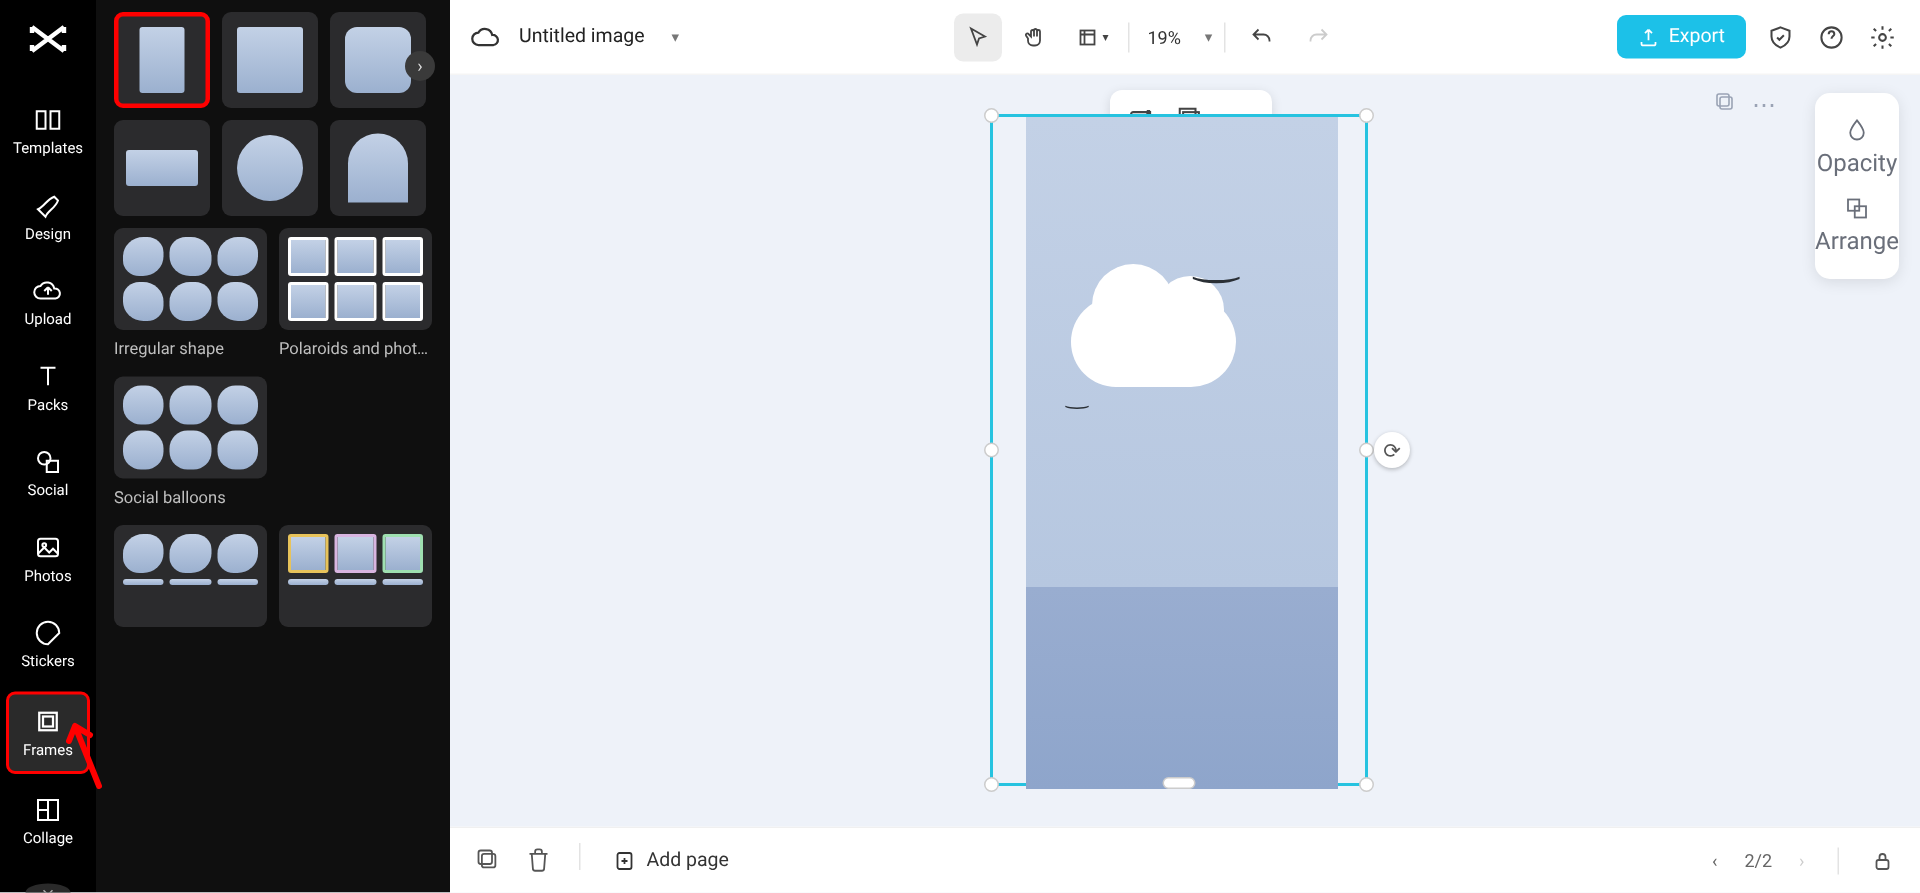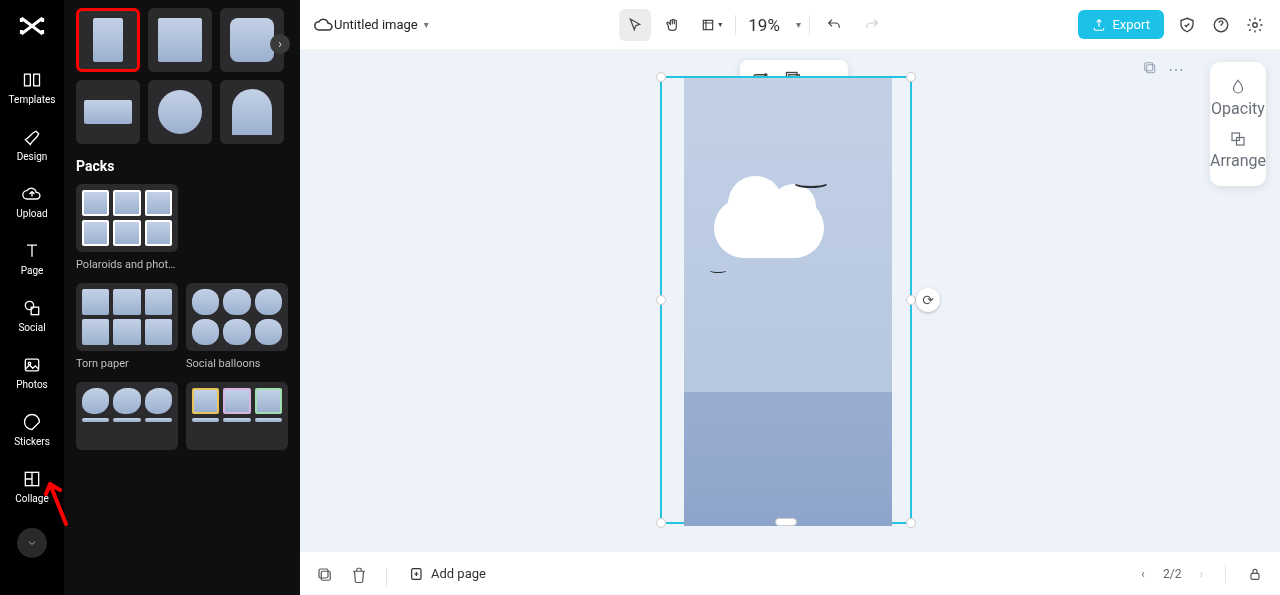--- a/index.html
+++ b/index.html
@@ -27,29 +27,29 @@
     .packs-title { font-size:14px; font-weight:700; margin: 14px 0 10px 0;}
     .pack-row { display:flex; gap:8px; }
     .pack-card { width:102px; background:#2b2b2d; border-radius:6px; padding:6px; display:grid; grid-template-columns:1fr 1fr 1fr; grid-template-rows:1fr 1fr; gap:4px; cursor:pointer;}
     .pack-card .pc-cell { background:linear-gradient(#c3d1e6, #9bb0cf); border-radius:2px; height:26px;}
     .pack-label { font-size:11px; color:#bfbfbf; margin:6px 0 12px 0; white-space:nowrap; overflow:hidden; text-overflow:ellipsis;}
 
     .red-arrow { position:absolute; left: 44px; top: 476px; z-index:5; pointer-events:none;}
 
     .main-area { flex:1; display:flex; flex-direction:column; background:#fff; position:relative; }
     .topbar { height:50px; display:flex; align-items:center; padding:0 14px; border-bottom:1px solid rgba(0,0,0,0.04);}
-    .tb-left { display:flex; align-items:center; }
+    .tb-left { display:flex; align-items:center; gap:12px; }
     .tb-cloud { color:#333; display:flex;}
     .tb-title { font-size:13px; color:#222; }
     .tb-caret { color:#777; font-size:10px; margin-left:6px;}
     .tb-center { display:flex; align-items:center; gap:6px; margin-left:auto; margin-right:auto;}
     .tb-iconbtn { width:32px; height:32px; border-radius:6px; display:flex; align-items:center; justify-content:center; color:#444; cursor:pointer;}
     .tb-iconbtn.active { background:#ececec; }
     .tb-divider { width:1px; height:20px; background:#e3e3e3; margin:0 2px;}
-    .tb-zoom { font-size:17px; color:#333; padding:0 4px;}
+    .tb-zoom { font-size:12px; color:#333; padding:0 4px;}
     .tb-right { display:flex; align-items:center; gap:12px; }
     .export-btn { background:#1cc1e8; color:#fff; border:none; border-radius:6px; padding:7px 14px; font-size:13px; display:flex; align-items:center; gap:6px; cursor:pointer;}
     .tb-righticon { width:22px; height:22px; color:#444; cursor:pointer; display:flex; align-items:center; justify-content:center;}
 
     .canvas-wrap { flex:1; background:#eef2f9; position:relative; }
     .page-label { position:absolute; top:12px; left:50%; transform:translateX(-50%); font-size:12px; color:#7b8599; }
     .page-tools-right { position:absolute; top:10px; right:96px; display:flex; gap:10px; color:#9aa3b5;}
     .floating-toolbar { position:absolute; top:10px; left:50%; transform:translateX(-50px); background:#fff; border-radius:8px; box-shadow:0 2px 8px rgba(0,0,0,0.12); display:flex; padding:6px; gap:6px;}
     .ft-btn { width:28px; height:28px; display:flex; align-items:center; justify-content:center; color:#444; cursor:pointer; border-radius:4px;}
     
@@ -65,21 +65,21 @@
     .h-tl{left:-6px;top:-6px;} .h-tr{right:-6px;top:-6px;} .h-bl{left:-6px;bottom:-6px;} .h-br{right:-6px;bottom:-6px;}
     .h-ml{left:-6px;top:50%;margin-top:-5px;} .h-mr{right:-6px;top:50%;margin-top:-5px;}
     .h-mb { left:50%; bottom:-4px; width:22px; height:8px; margin-left:-11px; border-radius:4px;}
     .rotate-handle { position:absolute; right:-30px; top:50%; margin-top:-12px; width:24px; height:24px; background:#fff; border-radius:50%; box-shadow:0 1px 3px rgba(0,0,0,0.25); display:flex; align-items:center; justify-content:center; color:#555; font-size:14px; cursor:pointer;}
 
     .right-panel { position:absolute; right:14px; top:62px; width:56px; background:#fff; border-radius:10px; box-shadow:0 2px 10px rgba(0,0,0,0.1); display:flex; flex-direction:column; align-items:center; padding:10px 0;}
     .rp-item { display:flex; flex-direction:column; align-items:center; color:#6a6f7a; font-size:16px; padding:6px 0; cursor:pointer; width:100%;}
     .rp-item svg{ width:18px; height:18px; margin-bottom:3px;}
 
     .bottombar { height:44px; border-top:1px solid rgba(0,0,0,0.06); display:flex; align-items:center; padding:0 14px; background:#fff;}
-    .bb-left { display:flex; align-items:flex-end; gap:12px;}
+    .bb-left { display:flex; align-items:flex-start; gap:12px;}
     .bb-iconbtn { width:22px; height:22px; color:#555; cursor:pointer; display:flex; align-items:center; justify-content:center;}
     .bb-divider{ width:1px; height:18px; background:#e3e3e3; margin:0 4px;}
     .bb-add { display:flex; align-items:center; gap:6px; color:#333; font-size:13px; cursor:pointer; padding:4px 6px; border-radius:5px;}
     .bb-right { margin-left:auto; display:flex; align-items:center; gap:14px; color:#666; font-size:12px;}
     .bb-nav { cursor:pointer; padding:4px;}
     .bb-nav.disabled { color:#ccc; cursor:default;}
 
     ::-webkit-scrollbar{width:6px;} ::-webkit-scrollbar-thumb{background:#444;border-radius:3px;}
   </style>
 </head>
@@ -107,21 +107,21 @@
   <div class="rail-item">
     <svg viewBox="0 0 24 24" fill="none" stroke="currentColor" stroke-width="1.6">
         <path d="M6 18a5 5 0 010-10 6 6 0 0111 2 4 4 0 011 8H6zM12 9v6m0-6l-3 3m3-3l3 3"></path>
       </svg>
     <span class="ri-label">Upload</span>
   </div>
   <div class="rail-item">
     <svg viewBox="0 0 24 24" fill="none" stroke="currentColor" stroke-width="1.6">
         <path d="M6 5h12M12 5v14"></path>
       </svg>
-    <span class="ri-label">Page</span>
+    <span class="ri-label">Packs</span>
   </div>
   <div class="rail-item">
     <svg viewBox="0 0 24 24" fill="none" stroke="currentColor" stroke-width="1.6">
         <circle cx="9" cy="9" r="5"></circle>
         <rect x="11" y="11" width="9" height="9"></rect>
       </svg>
     <span class="ri-label">Social</span>
   </div>
   <div class="rail-item">
     <svg viewBox="0 0 24 24" fill="none" stroke="currentColor" stroke-width="1.6">
@@ -129,20 +129,27 @@
         <circle cx="9" cy="10" r="1.5"></circle>
         <path d="M4 17l5-5 4 4 3-3 4 4"></path>
       </svg>
     <span class="ri-label">Photos</span>
   </div>
   <div class="rail-item">
     <svg viewBox="0 0 24 24" fill="none" stroke="currentColor" stroke-width="1.6">
         <path d="M12 3a9 9 0 00-9 9 9 9 0 009 9h0l9-9a9 9 0 00-9-9z"></path>
       </svg>
     <span class="ri-label">Stickers</span>
+  </div>
+  <div class="rail-item active">
+    <svg viewBox="0 0 24 24" fill="none" stroke="currentColor" stroke-width="1.8">
+        <rect x="5" y="5" width="14" height="14"></rect>
+        <rect x="8" y="8" width="8" height="8"></rect>
+      </svg>
+    <span class="ri-label">Frames</span>
   </div>
   <div class="rail-item">
     <svg viewBox="0 0 24 24" fill="none" stroke="currentColor" stroke-width="1.6">
         <rect x="4" y="4" width="16" height="16"></rect>
         <path d="M12 4v16M4 12h8"></path>
       </svg>
     <span class="ri-label">Collage</span>
   </div>
   <div class="rail-more">
     <svg width="12" height="12" viewBox="0 0 24 24" fill="none" stroke="currentColor" stroke-width="2">
@@ -176,49 +183,48 @@
         <div class="ft-inner" style="width:48px;height:24px;"></div>
       </div>
     <div class="frame-thumb ft-wide">
         <div class="ft-inner" style="width:44px;height:44px;border-radius:50%;"></div>
       </div>
     <div class="frame-thumb ft-wide">
         <div class="ft-inner" style="width:40px;height:46px;border-radius:20px 20px 0 0;"></div>
       </div>
   </div>
 
-  <div class="packs-title">Packs</div>
 
 
   <div class="pack-row">
+    <div style="width:102px;">
+      <div class="pack-card">
+        <div class="pc-cell" style="border-radius:50% 40% 50% 40%;"></div>
+          <div class="pc-cell" style="border-radius:40% 50% 40% 50%;"></div>
+          <div class="pc-cell" style="border-radius:50% 40% 50% 40%;"></div>
+        <div class="pc-cell" style="border-radius:40% 50% 40% 50%;"></div>
+          <div class="pc-cell" style="border-radius:50% 40% 50% 40%;"></div>
+          <div class="pc-cell" style="border-radius:40% 50% 40% 50%;"></div>
+      </div>
+      <div class="pack-label">Irregular shape</div>
+    </div>
     <div style="width:102px;">
       <div class="pack-card">
         <div class="pc-cell" style="border:2px solid #fff;"></div>
           <div class="pc-cell" style="border:2px solid #fff;"></div>
           <div class="pc-cell" style="border:2px solid #fff;"></div>
         <div class="pc-cell" style="border:2px solid #fff;"></div>
           <div class="pc-cell" style="border:2px solid #fff;"></div>
           <div class="pc-cell" style="border:2px solid #fff;"></div>
       </div>
       <div class="pack-label">Polaroids and photo f…</div>
     </div>
   </div>
 
   <div class="pack-row">
-    <div style="width:102px;">
-      <div class="pack-card">
-        <div class="pc-cell"></div>
-          <div class="pc-cell"></div>
-          <div class="pc-cell"></div>
-        <div class="pc-cell"></div>
-          <div class="pc-cell"></div>
-          <div class="pc-cell"></div>
-      </div>
-      <div class="pack-label">Torn paper</div>
-    </div>
     <div style="width:102px;">
       <div class="pack-card">
         <div class="pc-cell" style="border-radius:12px;"></div>
           <div class="pc-cell" style="border-radius:12px;"></div>
           <div class="pc-cell" style="border-radius:12px;"></div>
         <div class="pc-cell" style="border-radius:12px;"></div>
           <div class="pc-cell" style="border-radius:12px;"></div>
           <div class="pc-cell" style="border-radius:12px;"></div>
       </div>
       <div class="pack-label">Social balloons</div>

